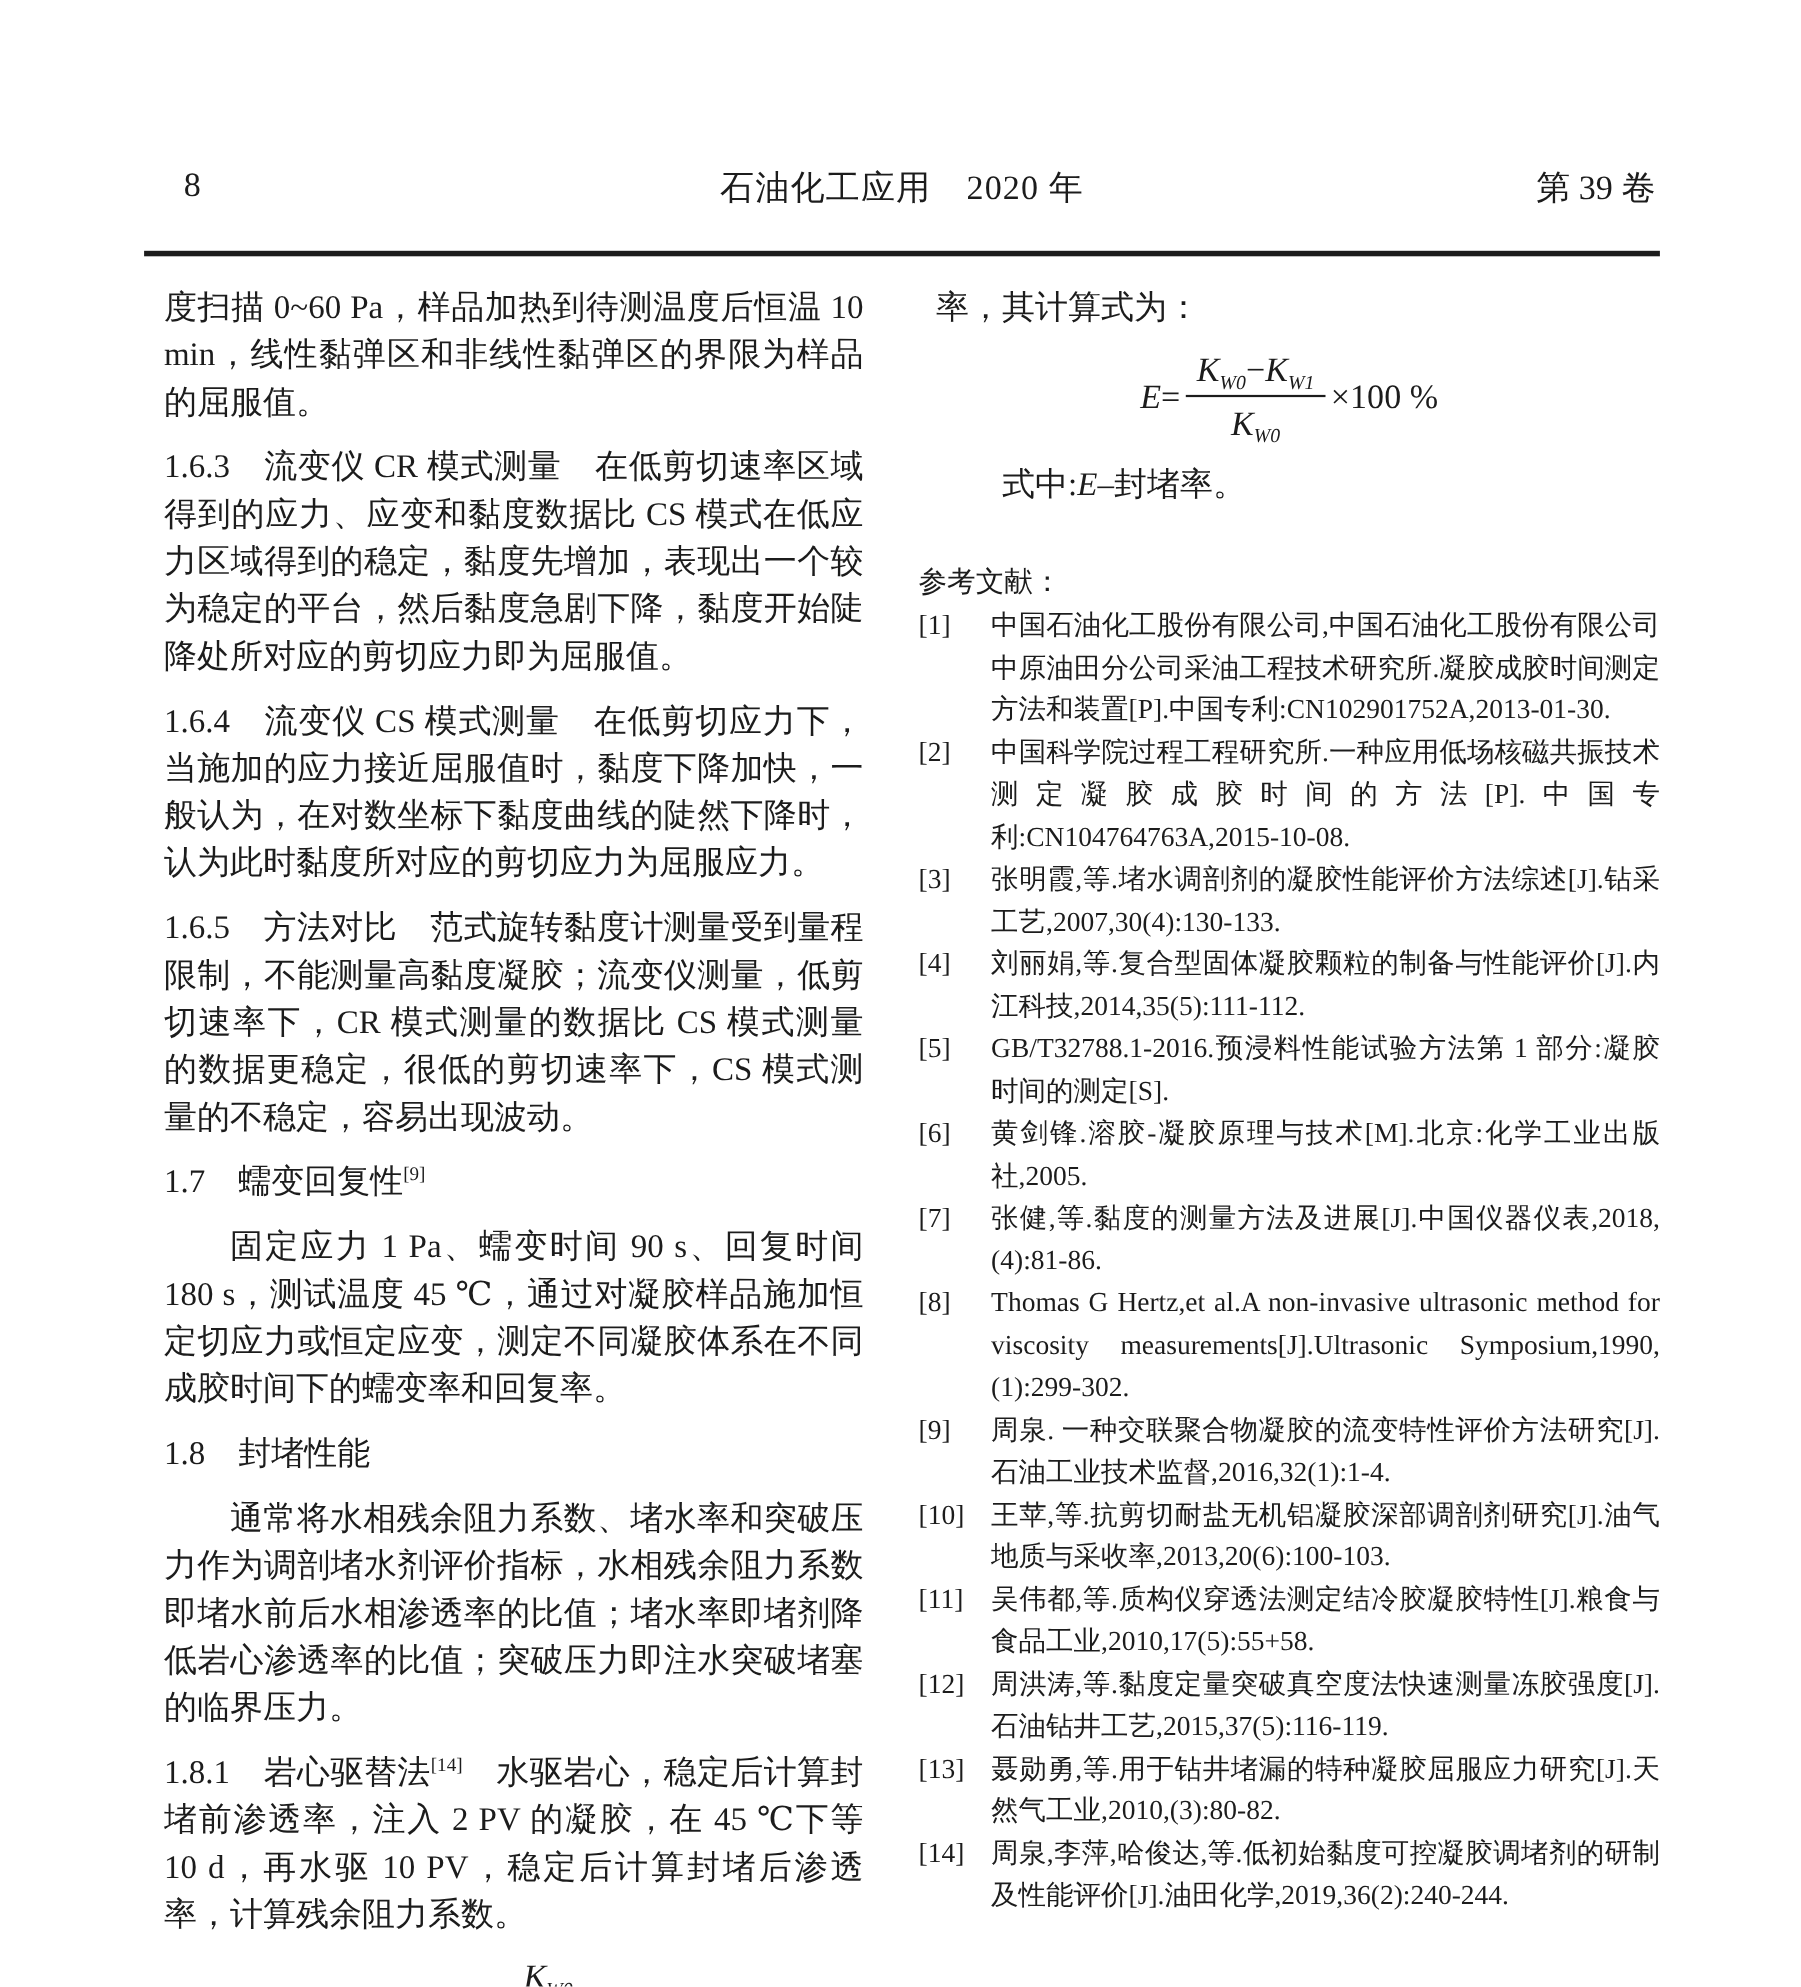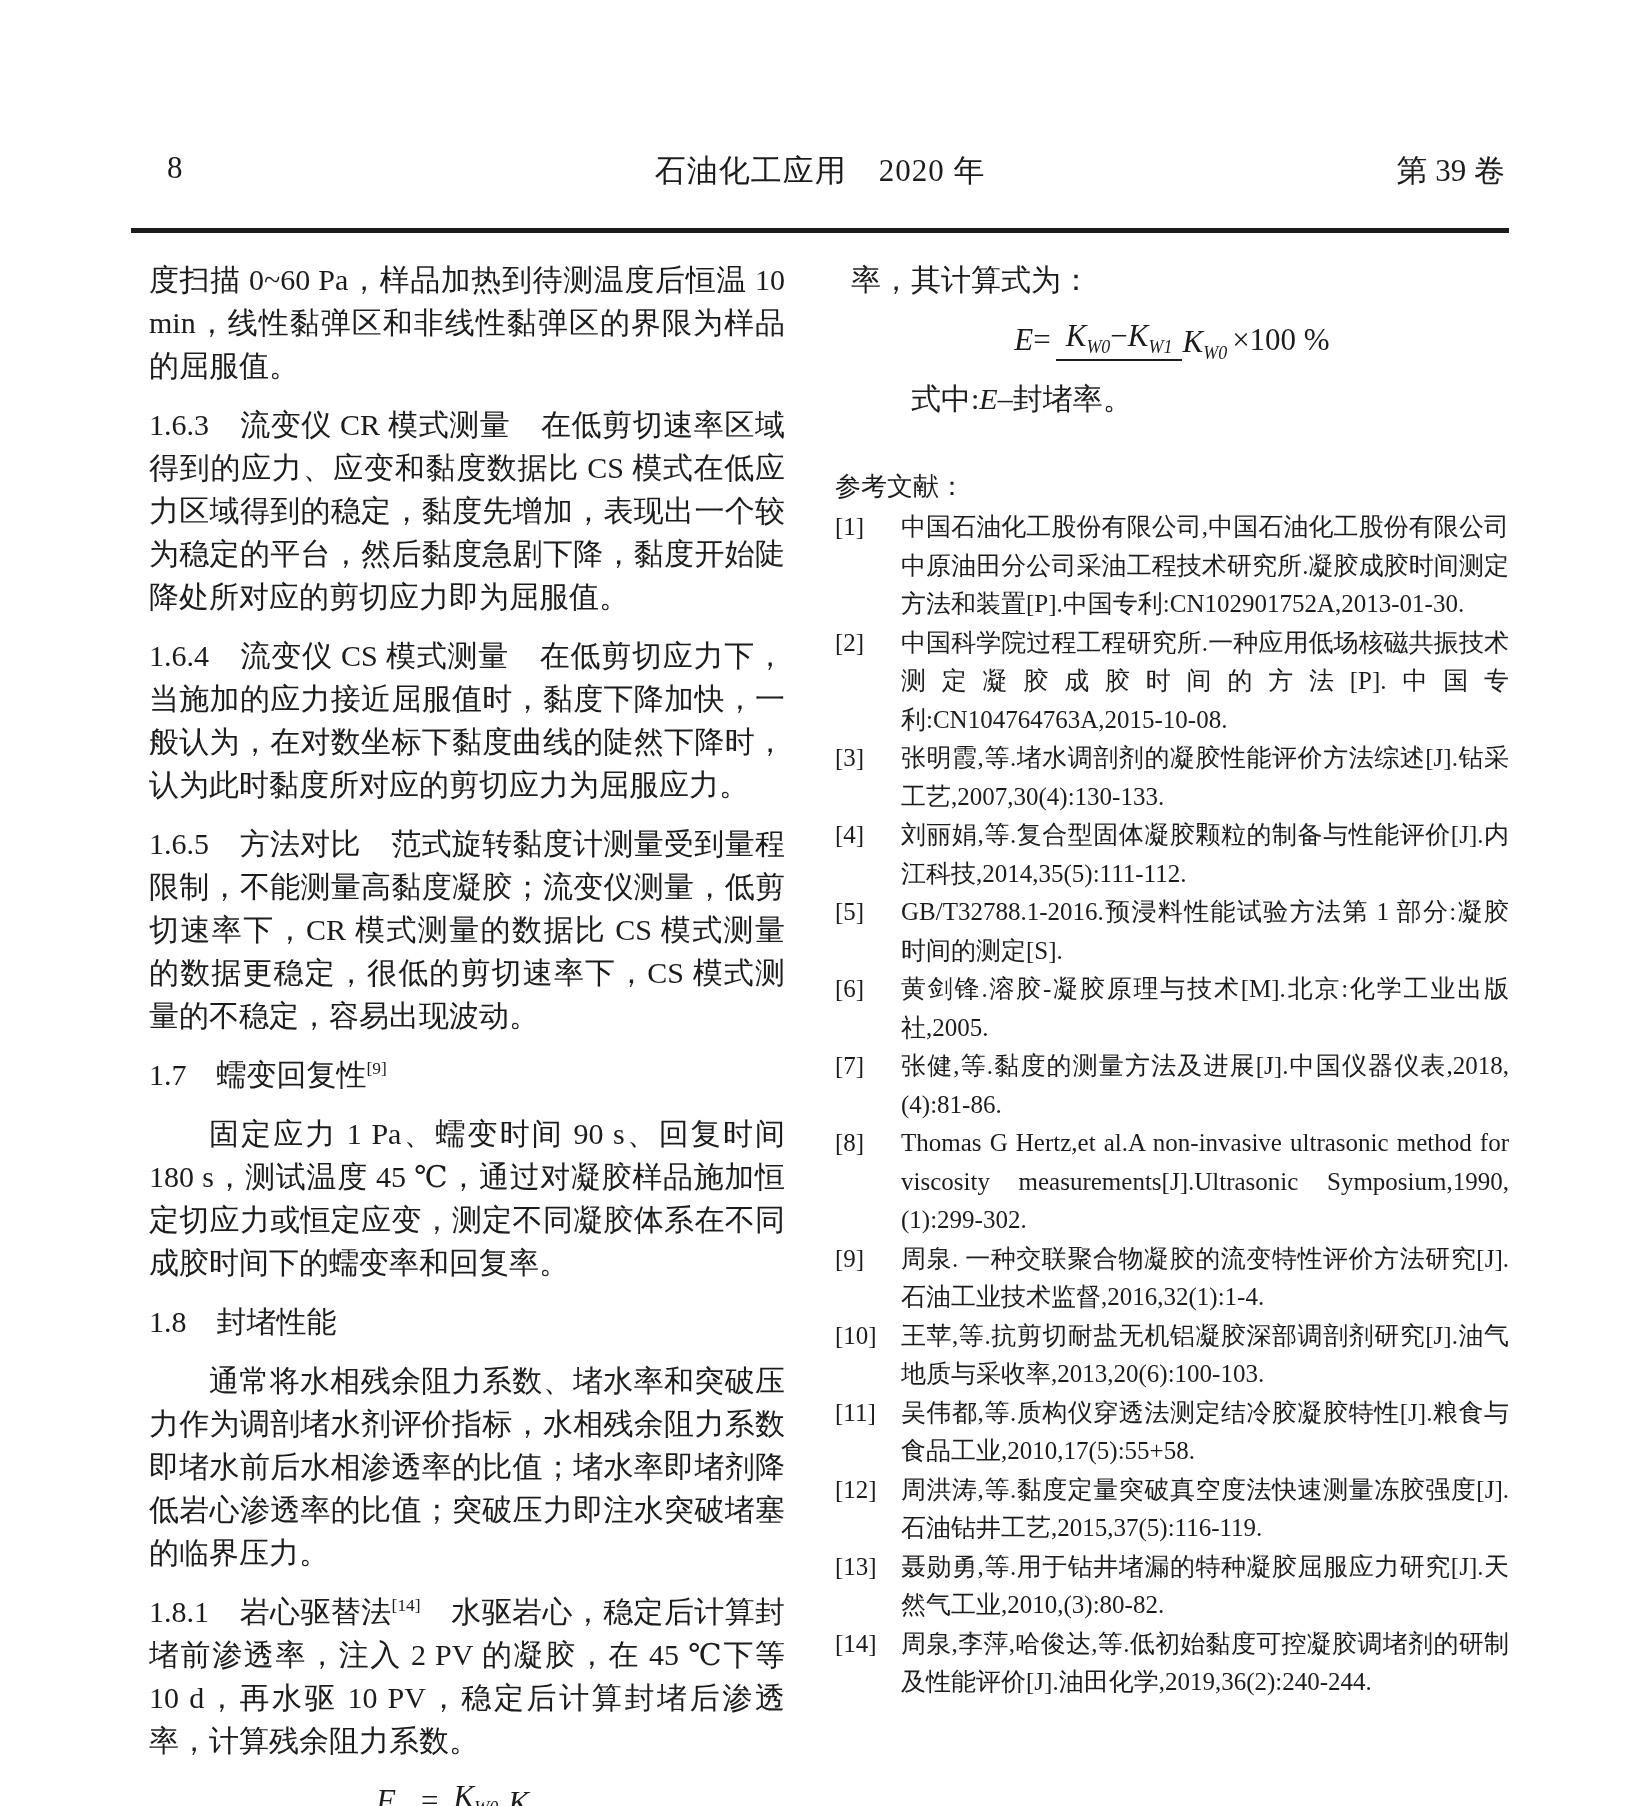--- a/index.html
+++ b/index.html
@@ -39,21 +39,21 @@
   .seg-sup { font-size: 0.58em; vertical-align: super; line-height: 0; }
   .seg-var { font-style: italic; }
   .seg-sub { font-size: 0.58em; font-style: italic; vertical-align: sub; line-height: 0; }
 
   .formula {
     display: flex; justify-content: center; align-items: center;
     font-size: 31px; line-height: 1.2;
     margin: 12px 0 10px;
   }
   .f-part { white-space: nowrap; }
-  .frac { display: inline-flex; flex-direction: row; align-items: center; margin: 0 5px; text-align: right; }
+  .frac { display: inline-flex; flex-direction: column; align-items: center; margin: 0 5px; text-align: right; }
   .frac .num { border-bottom: 2px solid #1c1c1c; padding: 0 10px 5px; }
   .frac .den { padding-top: 5px; }
 
   .refs-title { margin: 46px 0 0; font-size: 26px; line-height: 42px; font-family: Liberation Serif, serif; }
   .refs { margin: 0; }
   .ref { display: flex; font-size: 25px; line-height: 38.5px; }
   .ref-no { flex: none; width: 66px; }
   .ref-text { flex: 1; text-align: justify; text-justify: inter-ideograph; }
 </style>
 </head>

